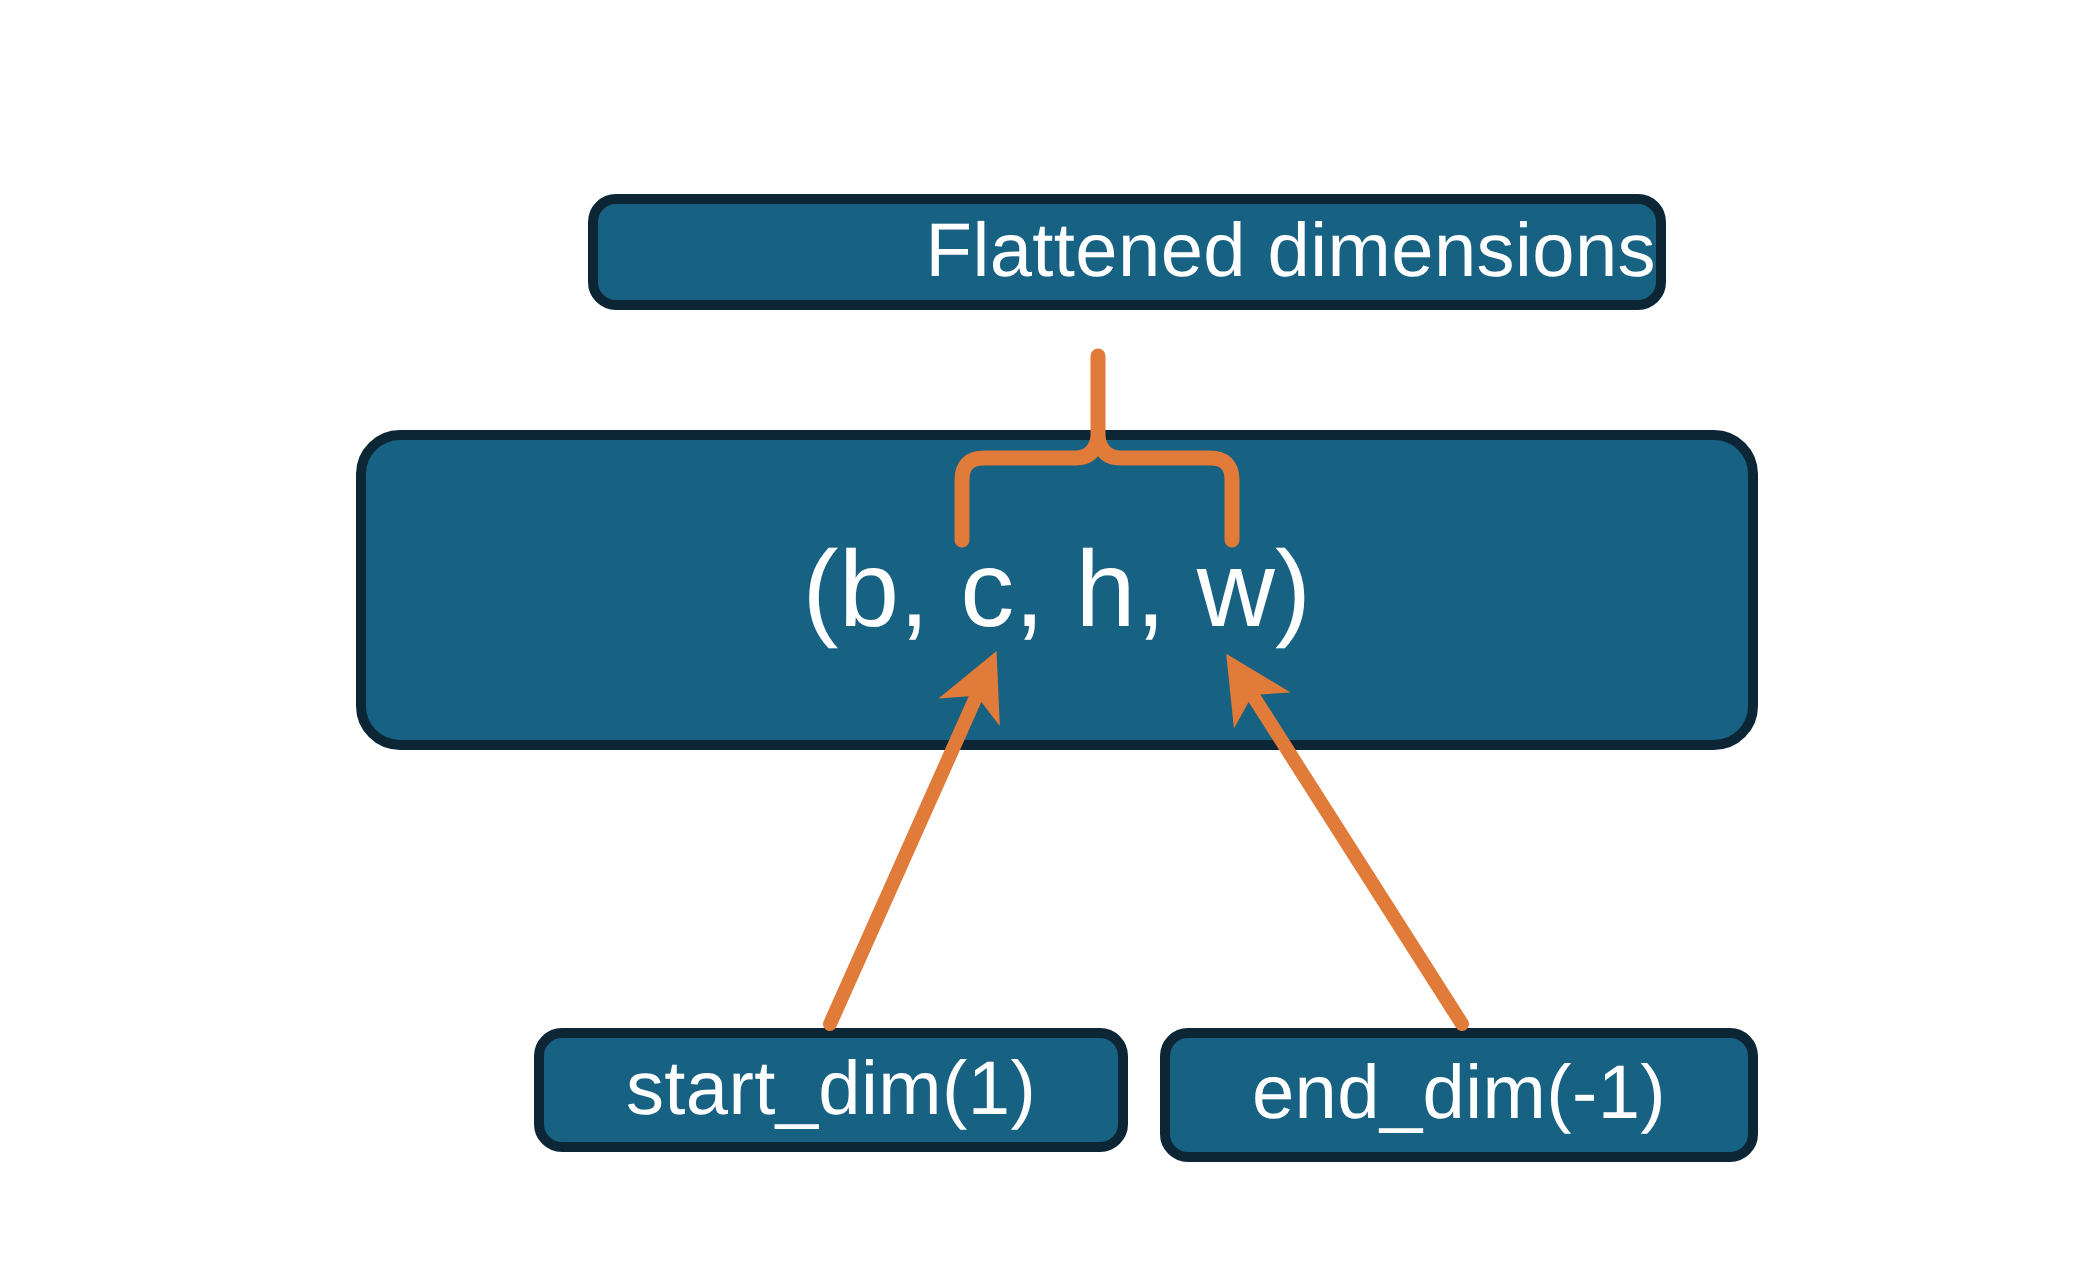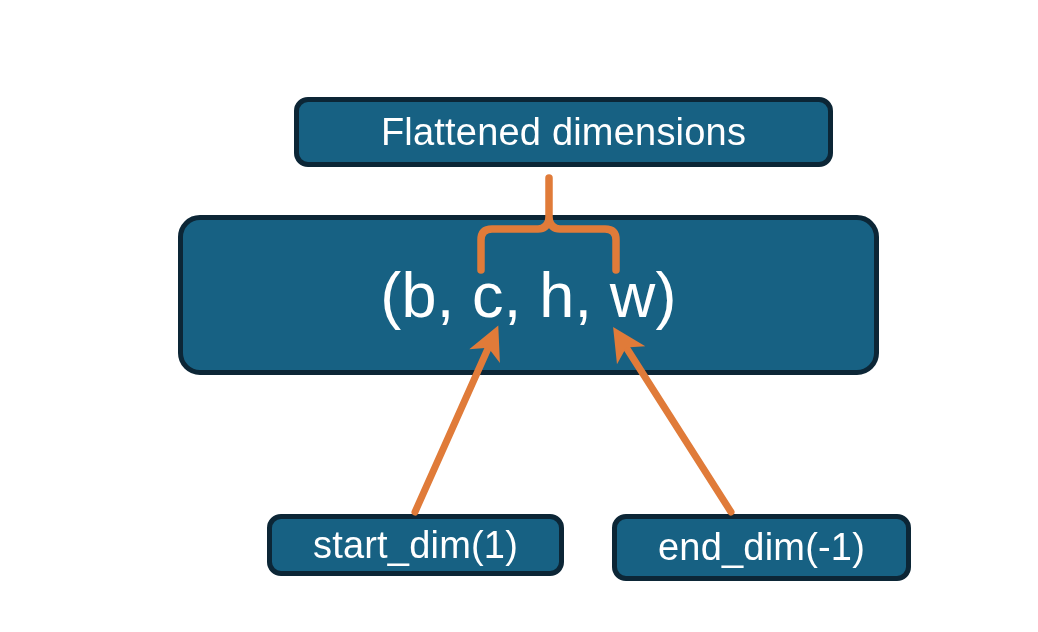--- a/index.html
+++ b/index.html
@@ -38,32 +38,33 @@
     letter-spacing: 0.2px;
     white-space: nowrap;
     z-index: 2;
   }
 
   
   #node-flattened {
     left: 294px;
     top: 97px;
     width: 539px;
-    height: 70px;
+    height: 58px;
     font-size: 38px;
     border-radius: 14px;
+    justify-content: flex-end;
   }
 
   
   #node-shape {
     left: 178px;
     top: 215px;
     width: 701px;
     height: 160px;
-    font-size: 63px;
+    font-size: 54px;
     border-radius: 22px;
   }
 
   
   #node-start-dim {
     left: 267px;
     top: 514px;
     width: 297px;
     height: 62px;
     font-size: 38px;
@@ -71,21 +72,20 @@
   }
 
   
   #node-end-dim {
     left: 580px;
     top: 514px;
     width: 299px;
     height: 67px;
     font-size: 38px;
     border-radius: 14px;
-    margin-left: 32px;
   }
 
   #connector-layer {
     position: absolute;
     left: 0;
     top: 0;
     width: 1038px;
     height: 632px;
     z-index: 3;
     pointer-events: none;

